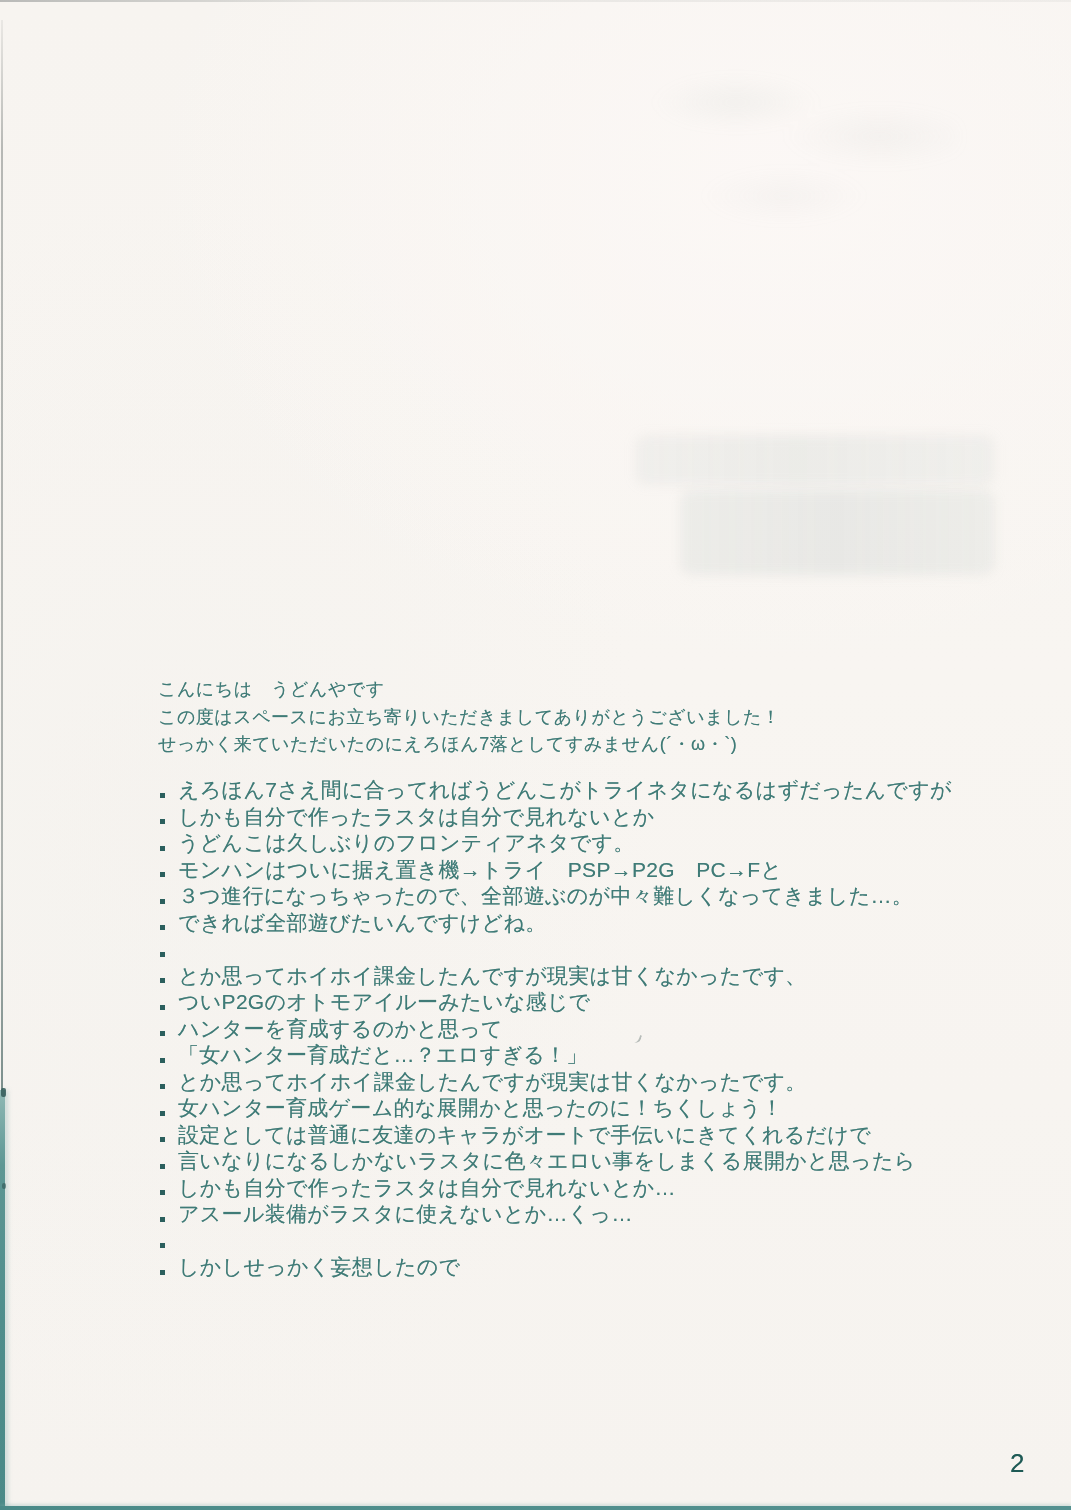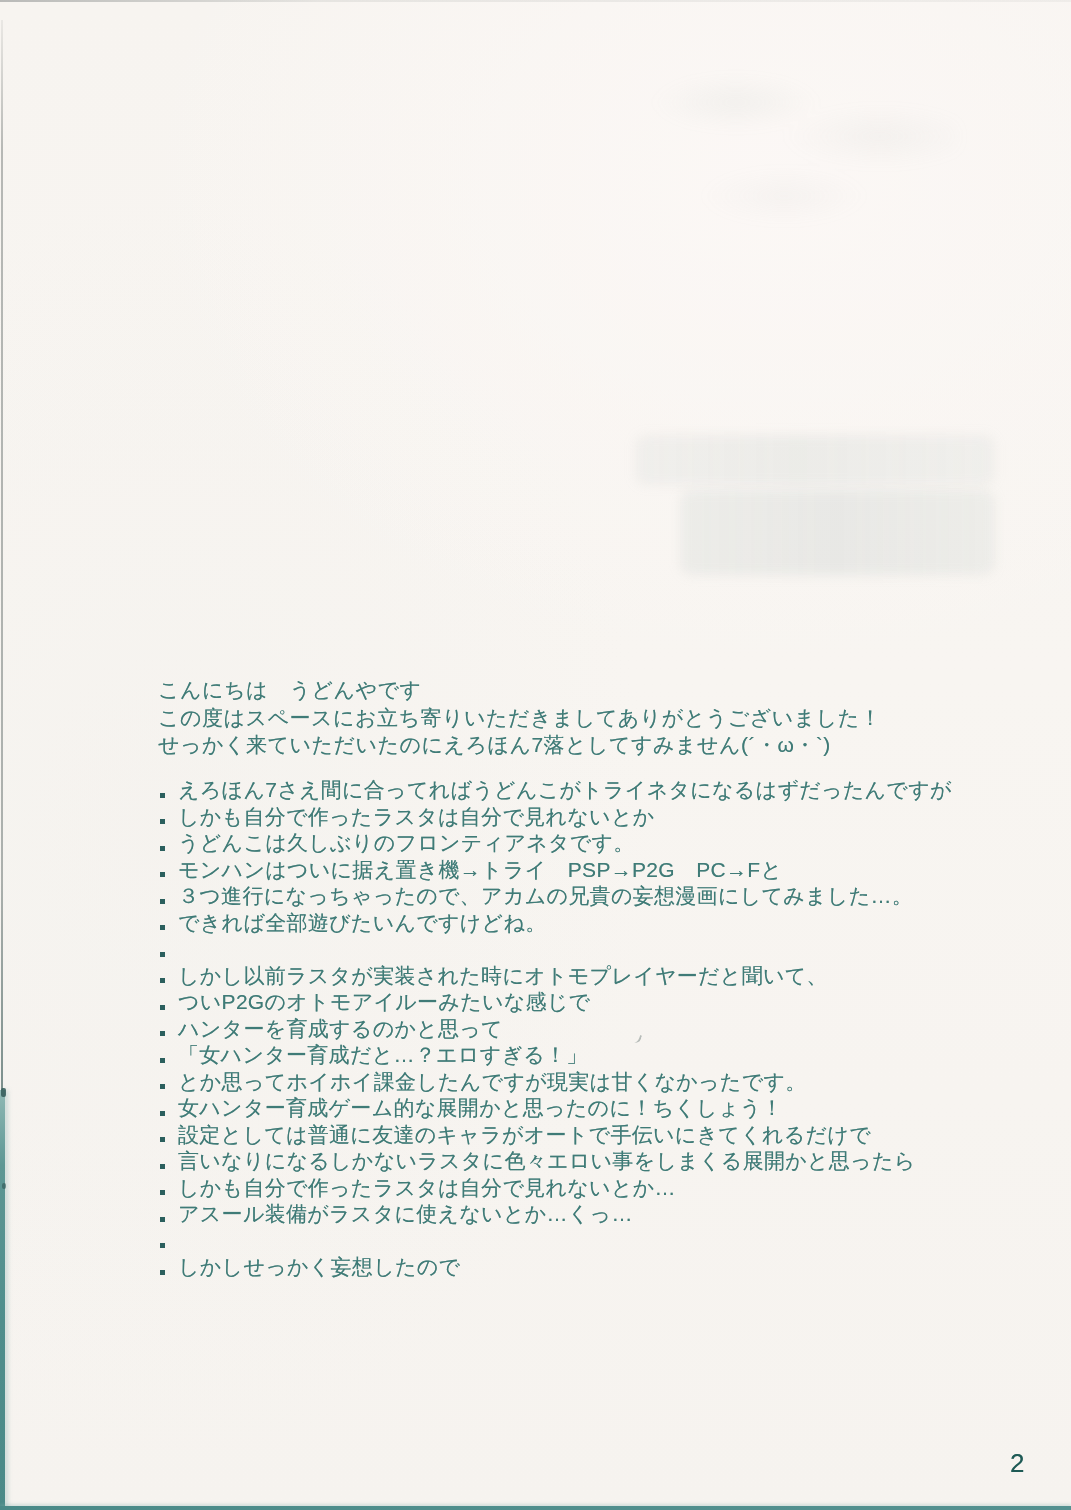--- a/index.html
+++ b/index.html
@@ -71,21 +71,21 @@
   .bleed-mid-2 {
     left: 680px; top: 490px; width: 315px; height: 85px;
     background: linear-gradient(90deg, rgba(158,175,173,0.13), rgba(152,170,168,0.17) 50%, rgba(158,175,173,0.12));
     border-radius: 12px;
   }
 
   
   .intro {
     position: absolute; left: 158px; top: 676px; width: 800px;
     color: #3f7b77;
-    font-size: 21px;
+    font-size: 18px;
     line-height: 27.5px;
     letter-spacing: 0.5px;
     text-shadow: 0 0 0.6px rgba(63,123,119,0.55);
   }
   .notes {
     position: absolute; left: 157px; top: 777px; width: 850px;
   }
   .note-row {
     display: flex;
     align-items: center;
@@ -148,33 +148,33 @@
     <div class="note-row">
         <span class="bullet"></span>
         <span class="note-text">うどんこは久しぶりのフロンティアネタです。</span>
       </div>
     <div class="note-row">
         <span class="bullet"></span>
         <span class="note-text">モンハンはついに据え置き機→トライ　PSP→P2G　PC→Fと</span>
       </div>
     <div class="note-row">
         <span class="bullet"></span>
-        <span class="note-text">３つ進行になっちゃったので、アカムの兄貴の妄想漫画にしてみました…。</span>
+        <span class="note-text">３つ進行になっちゃったので、全部遊ぶのが中々難しくなってきました…。</span>
       </div>
     <div class="note-row">
         <span class="bullet"></span>
         <span class="note-text">できれば全部遊びたいんですけどね。</span>
       </div>
     <div class="note-row">
         <span class="bullet"></span>
         <span class="note-text"></span>
       </div>
     <div class="note-row">
         <span class="bullet"></span>
-        <span class="note-text">しかし以前ラスタが実装された時にオトモプレイヤーだと聞いて、</span>
+        <span class="note-text">とか思ってホイホイ課金したんですが現実は甘くなかったです、</span>
       </div>
     <div class="note-row">
         <span class="bullet"></span>
         <span class="note-text">ついP2Gのオトモアイルーみたいな感じで</span>
       </div>
     <div class="note-row">
         <span class="bullet"></span>
         <span class="note-text">ハンターを育成するのかと思って</span>
       </div>
     <div class="note-row">

